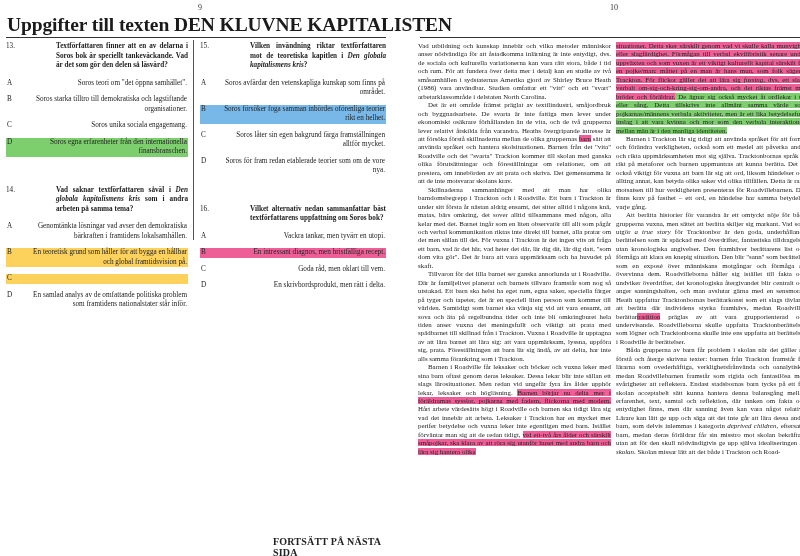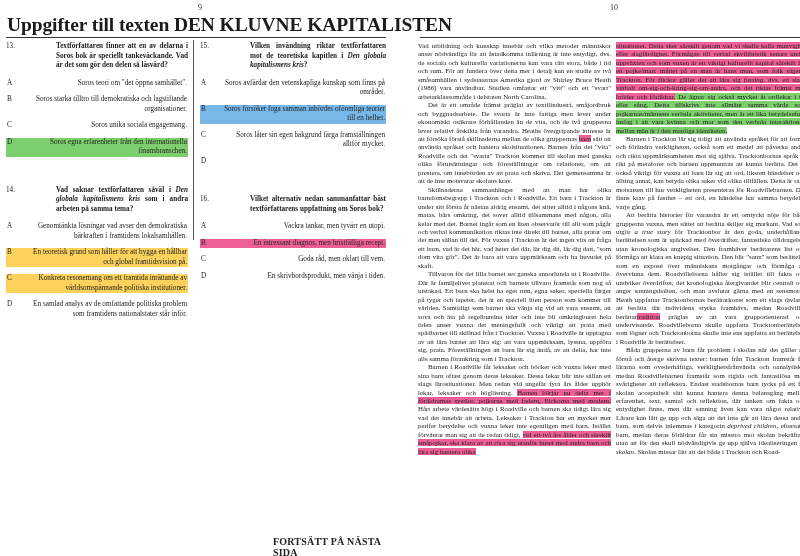--- a/index.html
+++ b/index.html
@@ -90,21 +90,20 @@
       <div class="option">
           <span class="opt-letter">A</span>
           <span class="opt-text">Genomtänkta lösningar vad avser den demokratiska bärkraften i framtidens lokalsamhällen.</span>
         </div>
       <div class="option hl-yellow" style="background: rgb(252, 209, 92);">
           <span class="opt-letter">B</span>
           <span class="opt-text">En teoretisk grund som håller för att bygga en hållbar och global framtidsvision på.</span>
         </div>
       <div class="option hl-yellow" style="background: rgb(252, 209, 92);">
           <span class="opt-letter">C</span>
-          <span class="opt-text">Konkreta resonemang om ett framtida inrättande av världsomspännande politiska institutioner.</span>
         </div>
       <div class="option">
           <span class="opt-letter">D</span>
           <span class="opt-text">En samlad analys av de omfattande politiska problem som framtidens nationalstater står inför.</span>
         </div>
     </div>
   </div>
 
   <div class="col" id="left-col-2">
 
@@ -112,28 +111,29 @@
       <div class="question">
         <span class="q-num">15.</span>
         <span class="q-text"><span>Vilken invändning riktar textförfattaren mot de teoretiska kapitlen i </span><em>Den globala kapitalismens kris</em><span>?</span></span>
       </div>
       <div class="option">
           <span class="opt-letter">A</span>
           <span class="opt-text">Soros avfärdar den vetenskapliga kunskap som finns på området.</span>
         </div>
       <div class="option hl-blue" style="background: rgb(120, 184, 232);">
           <span class="opt-letter">B</span>
-          <span class="opt-text">Soros försöker foga samman inbördes oförenliga teorier till en helhet.</span>
+          <span class="opt-text">Soros försöker foga samman inbördes oförenliga teorier rikt en helhet.</span>
         </div>
       <div class="option">
           <span class="opt-letter">C</span>
           <span class="opt-text">Soros låter sin egen bakgrund färga framställningen alltför mycket.</span>
         </div>
       <div class="option">
           <span class="opt-letter">D</span>
+          <span class="opt-text">Soros för fram redan etablerade teorier som om de vore nya.</span>
         </div>
     </div>
     <div class="gap"></div>
 
     <div>
       <div class="question">
         <span class="q-num">16.</span>
         <span class="q-text">Vilket alternativ nedan sammanfattar bäst textförfattarens uppfattning om Soros bok?</span>
       </div>
       <div class="option">
@@ -143,21 +143,21 @@
       <div class="option hl-pink" style="background: rgb(238, 95, 152);">
           <span class="opt-letter">B</span>
           <span class="opt-text">En intressant diagnos, men bristfälliga recept.</span>
         </div>
       <div class="option">
           <span class="opt-letter">C</span>
           <span class="opt-text">Goda råd, men oklart till vem.</span>
         </div>
       <div class="option">
           <span class="opt-letter">D</span>
-          <span class="opt-text">En skrivbordsprodukt, men vänja i tiden.</span>
+          <span class="opt-text">En skrivbordsprodukt, men rätt i delta.</span>
         </div>
     </div>
   </div>
 
   <div class="footer-note">FORTSÄTT PÅ NÄSTA SIDA</div>
 </div>
 
 <div class="page" id="right-page">
   <div class="page-num">10</div>
   <div class="title-rule"></div>

